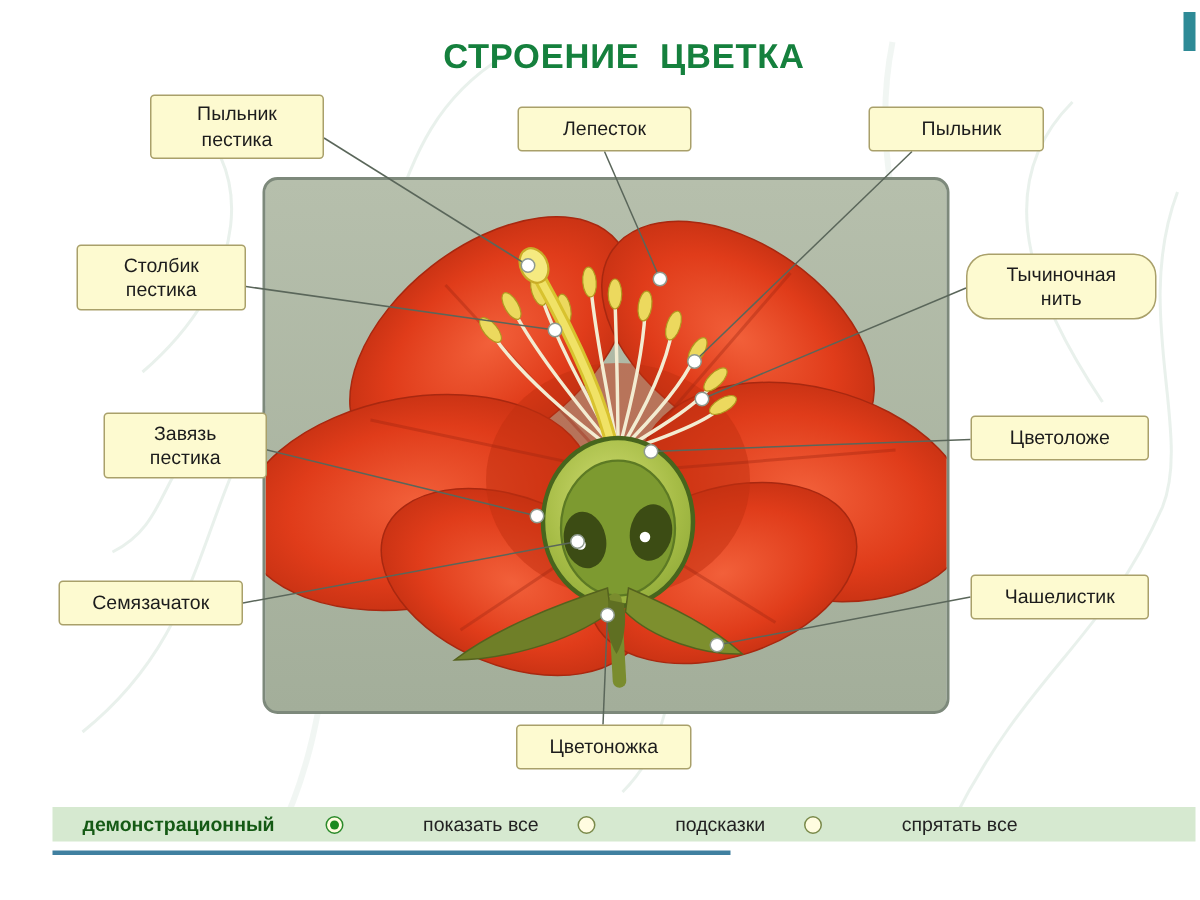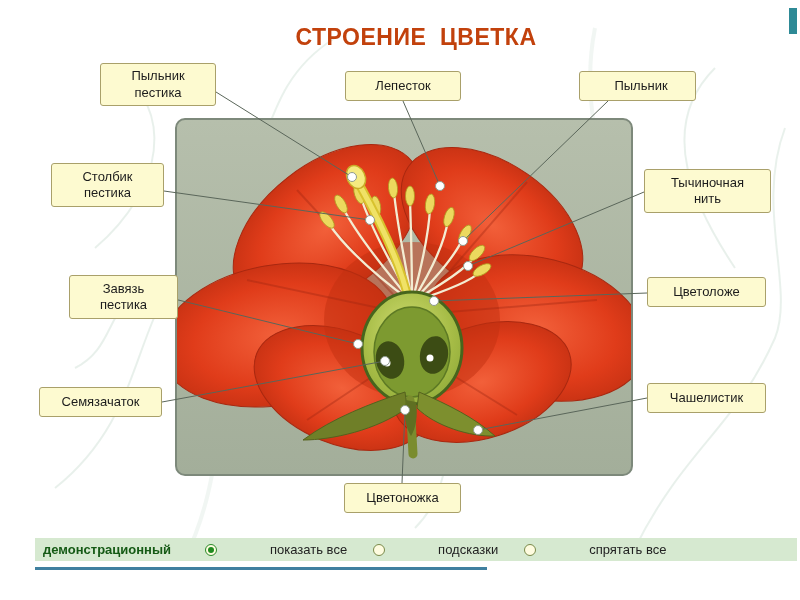--- a/index.html
+++ b/index.html
@@ -9,21 +9,21 @@
     font-family:"Liberation Sans","DejaVu Sans",sans-serif;
   }
   #slide{
     position:absolute;left:35px;top:8px;width:762px;height:556px;
     background:linear-gradient(100deg,#dcead d 0%,#d6e6d8 0%,#cfe2d2 55%,#b7d2c1 100%);
   }
   #texture{position:absolute;left:0;top:0;z-index:0;}
   #corner-accent{position:absolute;left:789px;top:8px;width:8px;height:26px;background:#2e8a96;z-index:2;}
   #title{
     position:absolute;left:35px;top:24px;width:762px;text-align:center;
-    font-size:23px;font-weight:bold;color:#c2410c;letter-spacing:.5px;
+    font-size:23px;font-weight:bold;color:#15803d;letter-spacing:.5px;
     white-space:pre;z-index:4;
   }
   #panel{
     position:absolute;left:175px;top:118px;width:458px;height:358px;
     background:linear-gradient(#b6bfac,#a3ae9a);
     border:2px solid #7d897b;border-radius:10px;overflow:hidden;
     box-sizing:border-box;z-index:1;
   }
   #panel svg{display:block;}
   #connector-overlay{
@@ -35,32 +35,32 @@
   .lbl{
     position:absolute;background:#fdfad0;border:1px solid #a9a06a;border-radius:3px;
     display:flex;align-items:center;justify-content:center;text-align:center;
     font-size:13px;line-height:1.25;color:#1c1c1c;padding:2px 5px;
     box-sizing:border-box;white-space:pre-line;z-index:10;
   }
   #lb-stigma{left:100px;top:63px;width:116px;height:43px;}
   #lb-petal{left:345px;top:71px;width:116px;height:30px;}
   #lb-anther{left:579px;top:71px;width:117px;height:30px;padding-left:12px;}
   #lb-style{left:51px;top:163px;width:113px;height:44px;}
-  #lb-filament{left:644px;top:169px;width:127px;height:44px;}
+  #lb-filament{left:644px;top:169px;width:127px;height:44px;border-radius:15px;}
   #lb-ovary{left:69px;top:275px;width:109px;height:44px;}
   #lb-receptacle{left:647px;top:277px;width:119px;height:30px;}
   #lb-ovule{left:39px;top:387px;width:123px;height:30px;}
   #lb-sepal{left:647px;top:383px;width:119px;height:30px;}
   #lb-pedicel{left:344px;top:483px;width:117px;height:30px;}
   #toolbar{
     position:absolute;left:35px;top:538px;width:762px;height:23px;
     background:#d6e9d0;display:flex;align-items:center;
     font-size:13px;z-index:10;
   }
-  #demo-label{margin-left:8px;font-weight:bold;color:#155a15;}
+  #demo-label{margin-left:20px;font-weight:bold;color:#155a15;}
   .radio-opt{display:flex;align-items:center;margin-left:26px;color:#222;cursor:default;gap:48px;}
   .radio-opt:first-of-type{margin-left:34px;}
   .radio{
     width:12px;height:12px;border-radius:50%;border:1px solid #7a8a4a;
     background:#fffce0;display:inline-block;position:relative;margin-right:5px;
     box-sizing:border-box;
   }
   .radio.selected{border-color:#2a8a2a;}
   .radio.selected::after{
     content:"";position:absolute;left:2px;top:2px;width:6px;height:6px;

